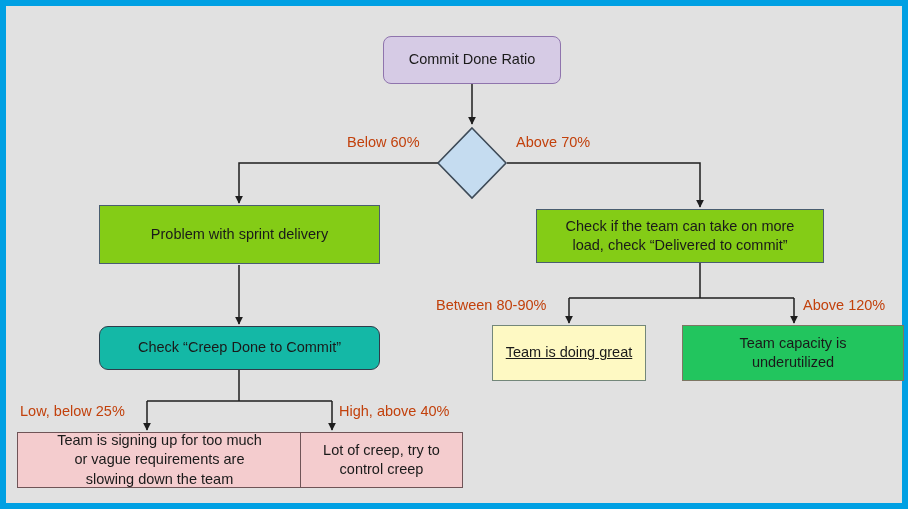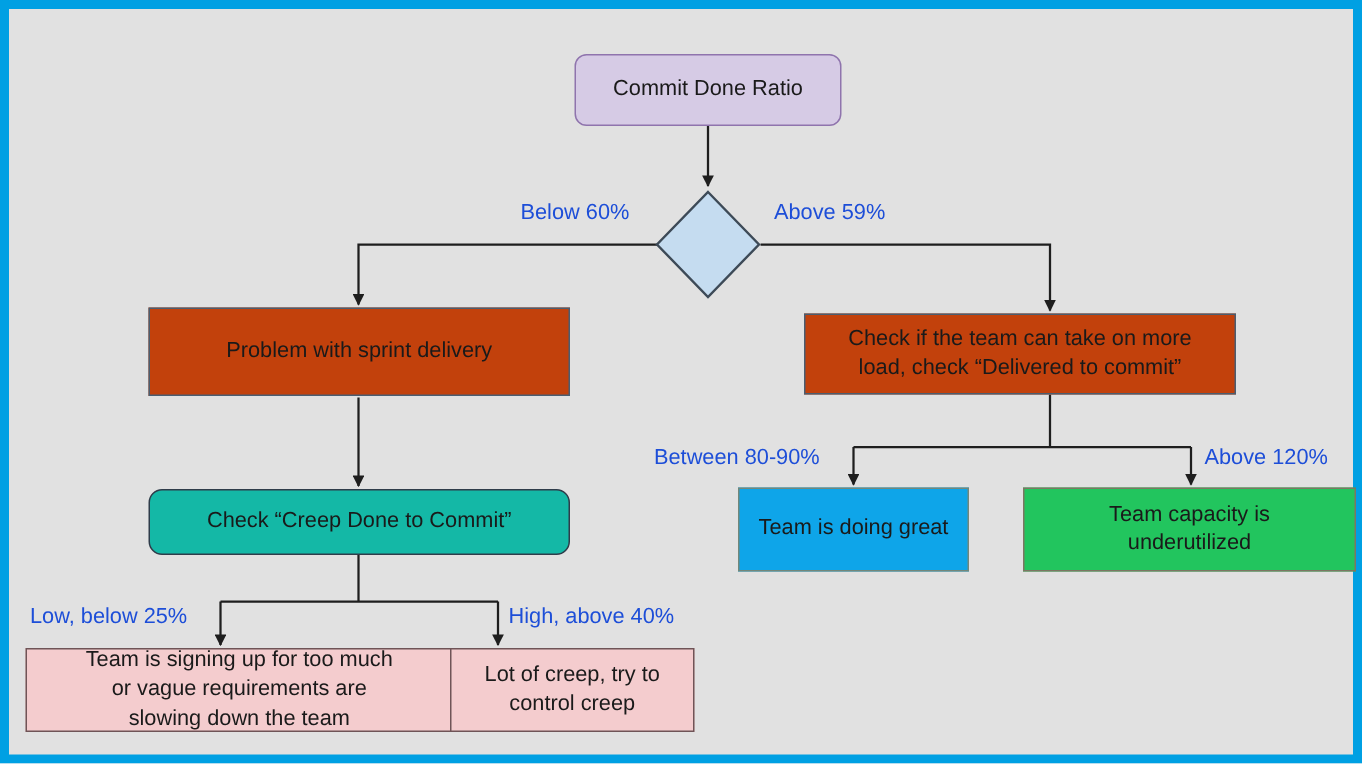--- a/index.html
+++ b/index.html
@@ -43,31 +43,32 @@
     padding: 14px 8px;
     z-index: 3;
   }
 
   .node-purple {
     background: #d6cbe5;
     border: 1.6px solid #8f74ad;
     border-radius: 8px;
   }
   .node-blue {
-    background: #c2410c;
+    background: #84cc16;
     border: 1.6px solid #4a5d70;
   }
   .node-blue-round {
     background: #14b8a6;
     border: 1.6px solid #2f3c4a;
     border-radius: 9px;
   }
   .node-green {
-    background: #0ea5e9;
+    background: #fef9c3;
     border: 1.6px solid #73877a;
+    text-decoration: underline;
   }
   .node-yellow {
     background: #22c55e;
     border: 1.6px solid #7d7663;
   }
   .node-pink {
     background: #f4ccce;
     border: 1.6px solid #6f5457;
   }
 
@@ -75,21 +76,21 @@
   .diamond-wrap {
     position: absolute;
     z-index: 3;
   }
   .diamond-wrap svg { display: block; }
 
   
   .edge-label {
     position: absolute;
     font-size: 14.5px;
-    color: #1d4ed8;
+    color: #c2410c;
     white-space: nowrap;
     z-index: 4;
   }
 
   
   #edges {
     position: absolute;
     inset: 0;
     z-index: 2;
     pointer-events: none;
@@ -151,21 +152,21 @@
 
     <div class="node node-pink" style="left:11px; top:426px; width:285px; height:56px;">Team is signing up for too much
 or vague requirements are
 slowing down the team</div>
 
     <div class="node node-pink" style="left:294px; top:426px; width:163px; height:56px;">Lot of creep, try to
 control creep</div>
 
     <div class="edge-label" style="left:341px; top:128px;">Below 60%</div>
 
-    <div class="edge-label" style="left:510px; top:128px;">Above 59%</div>
+    <div class="edge-label" style="left:510px; top:128px;">Above 70%</div>
 
     <div class="edge-label" style="left:430px; top:291px;">Between 80-90%</div>
 
     <div class="edge-label" style="left:797px; top:291px;">Above 120%</div>
 
     <div class="edge-label" style="left:14px; top:397px;">Low, below 25%</div>
 
     <div class="edge-label" style="left:333px; top:397px;">High, above 40%</div>
 
   </div>

